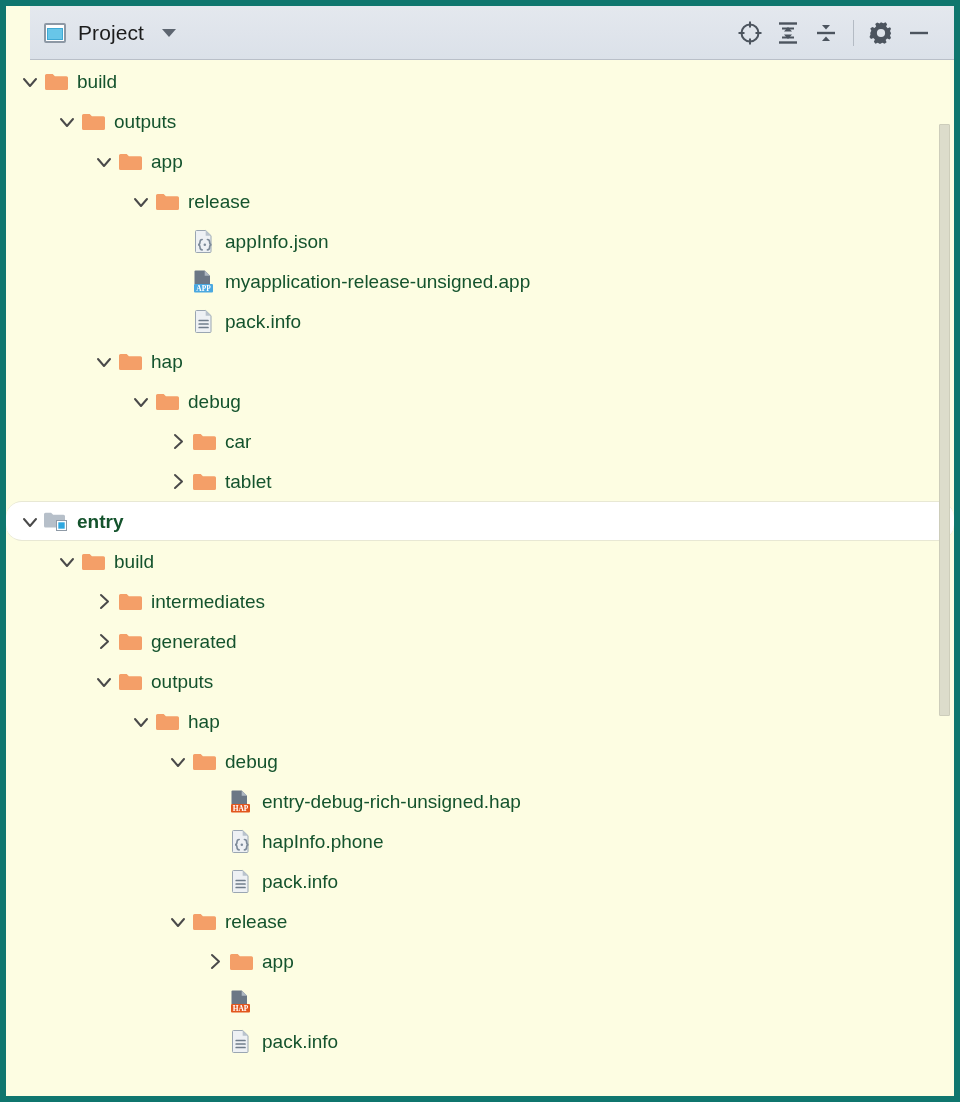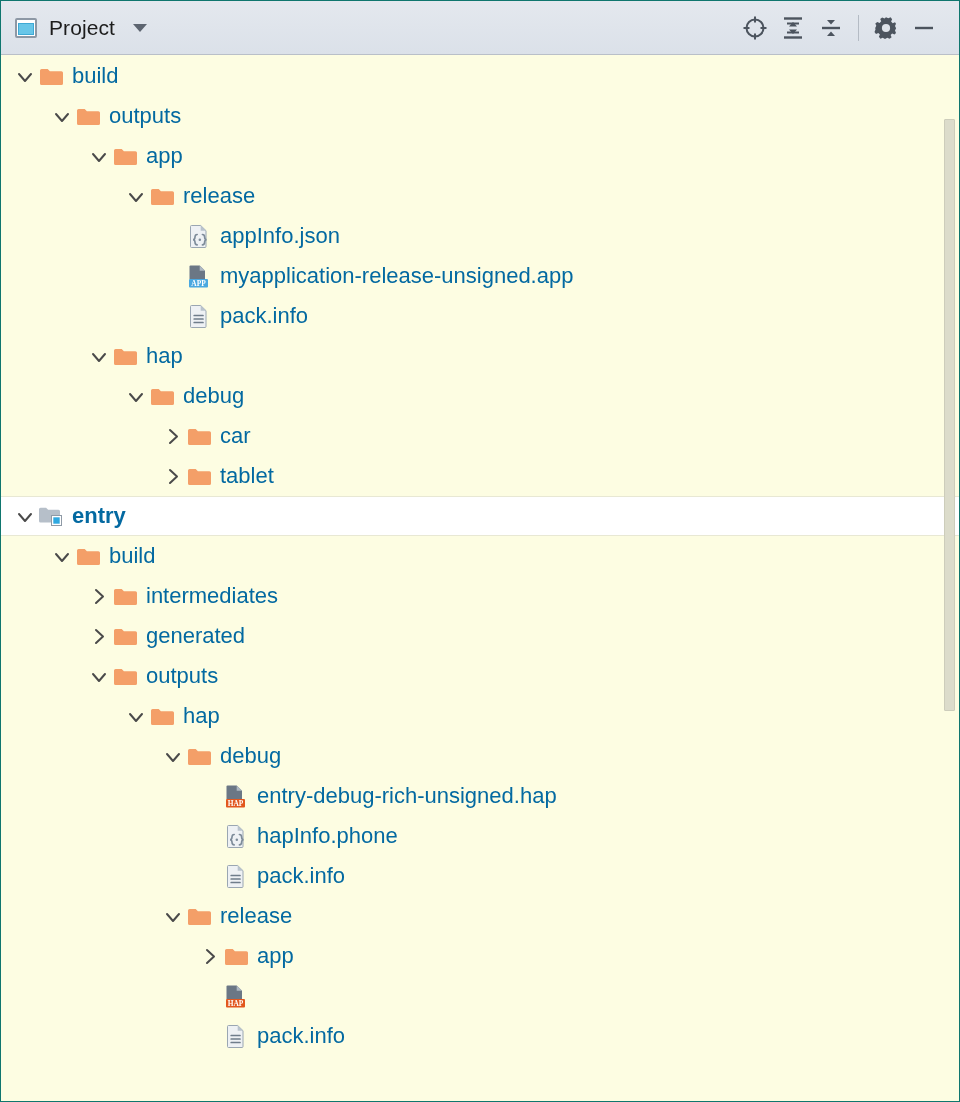--- a/index.html
+++ b/index.html
@@ -9,23 +9,24 @@
     height: 1102px;
     overflow: hidden;
     background: #ffffff;
     font-family: "Liberation Sans", sans-serif;
   }
 
   #app {
     width: 960px;
     height: 1102px;
     position: relative;
-    border: 1px solid #0f766e;
+    border: 6px solid #0f766e;
     background: #fdfde2;
     overflow: hidden;
+    padding-left: 24px;
   }
 
   
   .toolbar {
     height: 54px;
     width: 100%;
     background: linear-gradient(#e4e8ee, #dbe1e9);
     border-bottom: 1px solid #b9bfc8;
     display: flex;
     align-items: center;
@@ -123,22 +124,22 @@
     width: 26px;
     height: 24px;
     flex: 0 0 auto;
     display: flex;
     align-items: center;
     justify-content: center;
     margin-right: 8px;
   }
 
   .label {
-    font-size: 22px;
-    color: #0369a1;
+    font-size: 19px;
+    color: #14532d;
     line-height: 1;
   }
   .label.bold { font-weight: bold; }
 
   
   .scroll-track {
     position: absolute;
     top: 55px;
     right: 1px;
     width: 14px;
@@ -356,21 +357,21 @@
             <polyline points="7,4 14,10.5 7,17" fill="none" stroke="#4a4a4a" stroke-width="2" stroke-linecap="round" stroke-linejoin="round"></polyline>
           </svg>
         </span>
         <span class="node-icon">
           <svg width="24" height="20" viewBox="0 0 24 20">
             <path d="M1 4.5a1.6 1.6 0 0 1 1.6-1.6h6.1l2.2 2.3h11.5a1.6 1.6 0 0 1 1.6 1.6v10.6a1.6 1.6 0 0 1-1.6 1.6H2.6A1.6 1.6 0 0 1 1 17.4z" fill="#f49f68"></path>
           </svg>
         </span>
         <span class="label">tablet</span>
       </div>
-      <div class="row selected" style="padding-left: 11px;">
+      <div class="row selected" style="padding-left: 11px; border-radius: 16px;">
         <span class="chev">
           <svg width="20" height="21" viewBox="0 0 20 21">
             <polyline points="4,8 10,15 16,8" fill="none" stroke="#4a4a4a" stroke-width="2" stroke-linecap="round" stroke-linejoin="round"></polyline>
           </svg>
         </span>
         <span class="node-icon">
           <svg width="26" height="22" viewBox="0 0 26 22">
             <path d="M1 4.2a1.5 1.5 0 0 1 1.5-1.5h5.6l2 2.1h10.4a1.5 1.5 0 0 1 1.5 1.5v9.8a1.5 1.5 0 0 1-1.5 1.5H2.5A1.5 1.5 0 0 1 1 16.1z" fill="#b6bfc9"></path>
             <rect x="13.5" y="10.5" width="10" height="10" fill="#ffffff" stroke="#8f9aa6" stroke-width="1"></rect>
             <rect x="15.3" y="12.3" width="6.4" height="6.4" fill="#2fa8e0"></rect>

